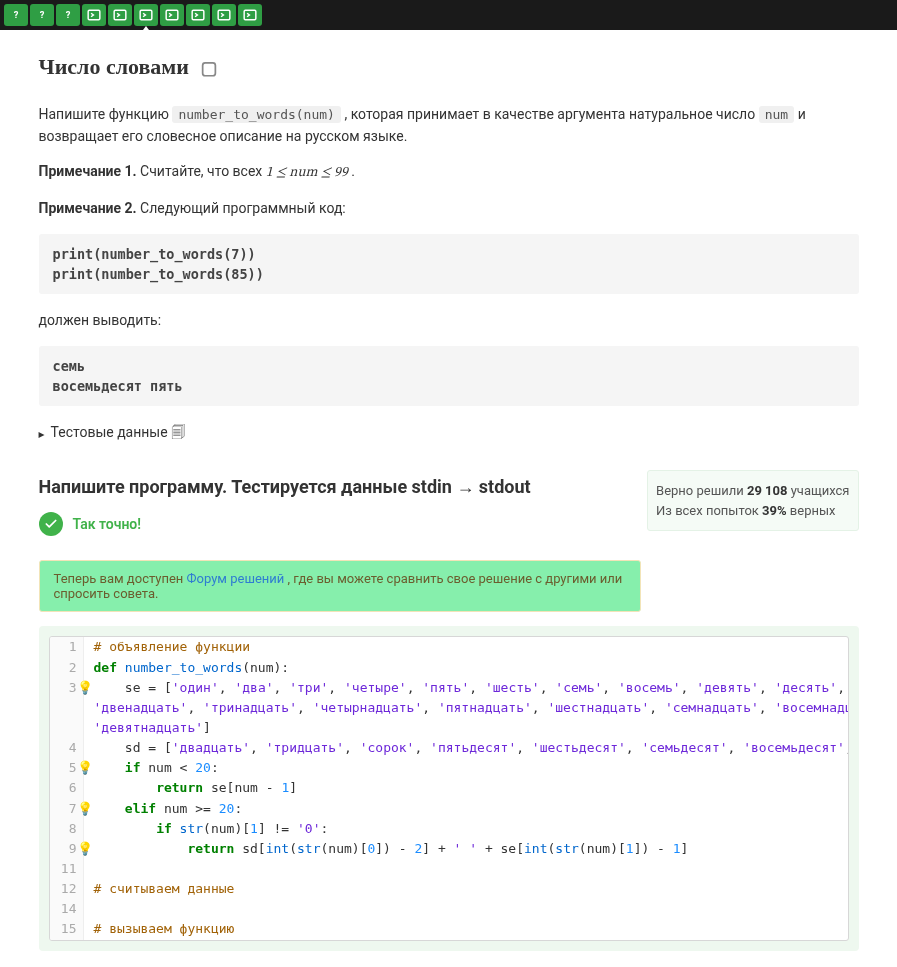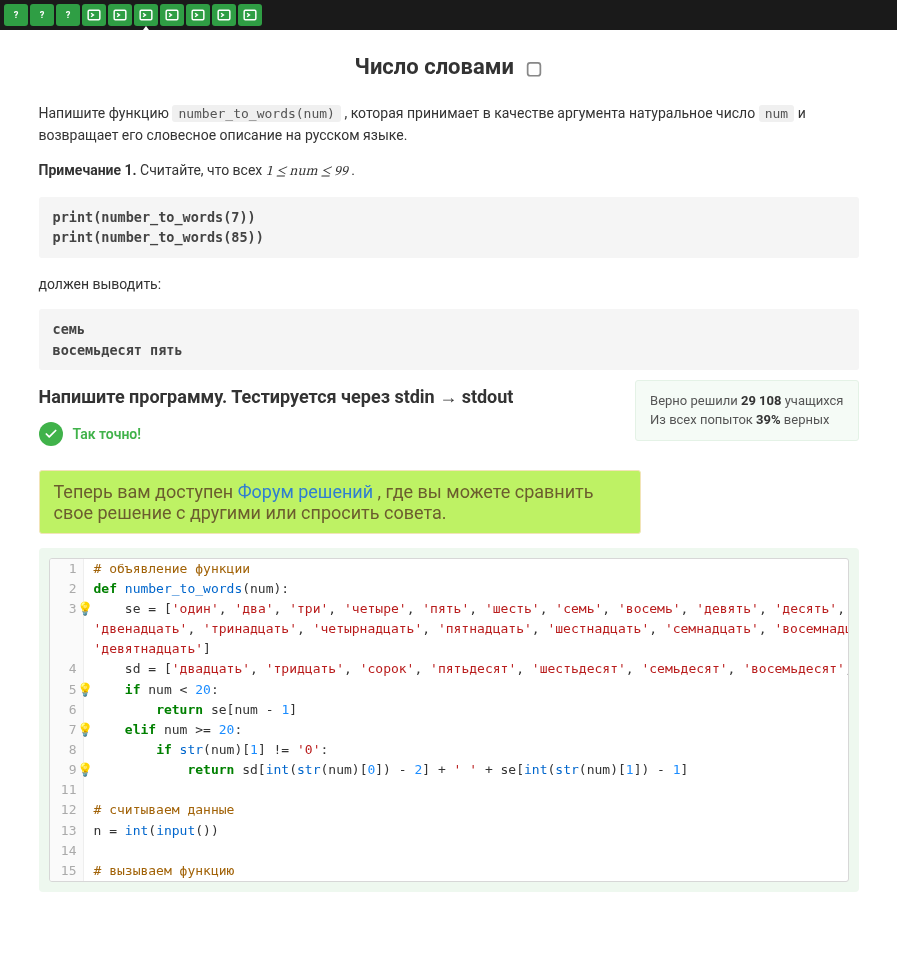--- a/index.html
+++ b/index.html
@@ -3,49 +3,49 @@
 <meta charset="utf-8">
 <style>
   * { box-sizing: border-box; margin: 0; padding: 0; }
   body { font-family: -apple-system, BlinkMacSystemFont, "Segoe UI", Roboto, Arial, sans-serif; font-size: 14px; color: #333; background: #fff; width: 897px; }
   .navbar { background: #1a1a1a; height: 30px; display: flex; align-items: center; padding: 0 4px; gap: 2px; }
   .nav-tab { width: 24px; height: 22px; background: #2f9e44; border-radius: 3px; display:flex; align-items:center; justify-content:center; cursor:pointer; position:relative;}
   .nav-tab.help { background:#2f9e44;}
   .nav-tab svg { width:14px; height:14px; }
   .nav-tab.active::after{content:"";position:absolute;bottom:-8px;left:50%;transform:translateX(-50%);width:0;height:0;border-left:6px solid transparent;border-right:6px solid transparent;border-bottom:8px solid #fff;}
   .content { padding: 18px 0 40px; width: 820px; margin: 0 auto; }
-  h1.page-title { text-align:center; font-size: 22px; font-weight:700; margin: 6px 0 24px; }
+  h1.page-title { font-size: 22px; font-weight:700; margin: 6px 0 24px; font-family: Liberation Serif, serif; }
   .cube-icon { font-size:18px; color:#888; margin-left:6px;}
   p.desc { line-height: 1.55; margin-bottom: 14px; color:#333;margin-top:8px;}
   code.inline { background:#f0f0f0; padding:1px 6px; border-radius:3px; font-family: ui-monospace,Menlo,Consolas,monospace; font-size:13px; color:#555;}
   .note-label { font-weight:700;}
   .math { font-family: "Cambria Math", "STIX Two Math", serif; font-style: italic;}
   pre.codebox { background:#f5f5f5; border-radius:3px; padding:10px 14px; font-family: ui-monospace,Menlo,Consolas,monospace; font-size:13.5px; line-height:1.5; color:#444; margin: 6px 0 16px; white-space:pre; overflow:auto;font-weight:bold;}
   .twisty { cursor:pointer; user-select:none; font-size:14px; margin:8px 0 30px; display:flex; align-items:center; gap:6px;}
   .twisty::before{content:"▸"; font-size:12px;}
   h2.section-title { font-size:18px; font-weight:700; margin-bottom:14px;}
-  .stats-box { float:right; background:#f5fbf6; border:1px solid #e4f2e6; border-radius:3px; padding:10px 14px; font-size:13px; color:#555; line-height:1.5; margin-left:20px; margin-top:-6px;}
+  .stats-box { float:right; background:#f5fbf6; border:1px solid #e4f2e6; border-radius:3px; padding:10px 8px; font-size:13px; color:#555; line-height:1.5; margin-left:20px; margin-top:-6px;}
   .stats-box b{color:#333;}
   .success-row { display:flex; align-items:center; gap:10px; margin-bottom:24px;}
   .check-circle { width:24px; height:24px; border-radius:50%; background:#40b24a; display:flex; align-items:center; justify-content:center;}
   .check-circle svg{width:14px;height:14px;}
   .success-text { color:#40b24a; font-weight:600; font-size:14px;}
-  .info-banner { background:#bef264; border:1px solid #f2e4b8; border-radius:3px; padding:10px 14px; font-size:18px; color:#6b5d2e; margin-bottom:14px; width:602px;}
+  .info-banner { background:#86efac; border:1px solid #f2e4b8; border-radius:3px; padding:10px 14px; font-size:13px; color:#6b5d2e; margin-bottom:14px; width:602px;}
   .info-banner a { color:#2f7dd1; text-decoration:none;}
   .solution-wrap { background:#eef8ef; border-radius:4px; padding:10px; margin-bottom:18px;}
   .editor { background:#fff; border:1px solid #d7d7d7; border-radius:3px; font-family: ui-monospace,Menlo,Consolas,monospace; font-size:13px; line-height:1.55; overflow:hidden;}
   .editor-row { display:flex; }
   .gutter { width:34px; text-align:right; padding:0 6px 0 0; color:#aaa; background:#fafafa; border-right:1px solid #eee; user-select:none; position:relative; flex-shrink:0;}
   .bulb { color:#e8b923; position:absolute; right:-11px; font-size:13px;}
   .codeline { padding:0 10px; white-space:pre; color:#333; flex:1;}
   .c-comment{color:#a16207;}
   .c-kw{color:#008000; font-weight:600;}
   .c-def{color:#008000; font-weight:600;}
   .c-fn{color:#0066cc;}
-  .c-str{color:#b91c1c;}
+  .c-str{color:#6d28d9;}
   .c-num{color:#1a8cff;}
   .clearfix::after{content:"";display:table;clear:both;}
 </style>
 </head>
 <body>
 
 <div class="navbar" id="navbar">
     <div class="nav-tab help">
       <svg viewBox="0 0 24 24" fill="#fff">
         <text x="12" y="17" text-anchor="middle" font-size="16" font-weight="bold" fill="#fff">?</text>
@@ -119,41 +119,48 @@
     <span>  и возвращает его словесное описание на русском языке.</span>
   </p>
 
   <p class="desc">
     <span class="note-label">Примечание 1.</span>
     <span> Считайте, что всех </span>
     <span class="math">1 ≤ num ≤ 99</span>
     <span>.</span>
   </p>
 
+  <p class="desc">
+    <span class="note-label">Примечание 2.</span>
+    <span> Следующий программный код:</span>
+  </p>
 
   <pre class="codebox">print(number_to_words(7))
 print(number_to_words(85))</pre>
 
   <p class="desc">должен выводить:</p>
 
   <pre class="codebox">семь
 восемьдесят пять</pre>
 
+  <div class="twisty">
+    <span>Тестовые данные 🗐</span>
+  </div>
 
   <div class="clearfix">
     <div class="stats-box">
       <div>
         <span>Верно решили </span><b>29 108</b><span> учащихся</span>
       </div>
       <div>
         <span>Из всех попыток </span><b>39%</b><span> верных</span>
       </div>
     </div>
 
-    <h2 class="section-title">Напишите программу. Тестируется через stdin → stdout</h2>
+    <h2 class="section-title">Напишите программу. Тестируется данные stdin → stdout</h2>
 
     <div class="success-row">
       <div class="check-circle">
         <svg viewBox="0 0 24 24" fill="none" stroke="#fff" stroke-width="3" stroke-linecap="round" stroke-linejoin="round">
             <polyline points="4 12 9 17 20 6"></polyline>
           </svg>
       </div>
       <span class="success-text">Так точно!</span>
     </div>
 
@@ -210,24 +217,20 @@
         </div>
         <div class="editor-row">
           <div class="gutter">11</div>
           <div class="codeline"><span> </span></div>
         </div>
         <div class="editor-row">
           <div class="gutter">12</div>
           <div class="codeline"><span class="c-comment"># считываем данные</span></div>
         </div>
         <div class="editor-row">
-          <div class="gutter">13</div>
-          <div class="codeline"><span>n = </span><span class="c-fn">int</span><span>(</span><span class="c-fn">input</span><span>())</span></div>
-        </div>
-        <div class="editor-row">
           <div class="gutter">14</div>
           <div class="codeline"><span> </span></div>
         </div>
         <div class="editor-row">
           <div class="gutter">15</div>
           <div class="codeline"><span class="c-comment"># вызываем функцию</span></div>
         </div>
       </div>
   </div>
 

